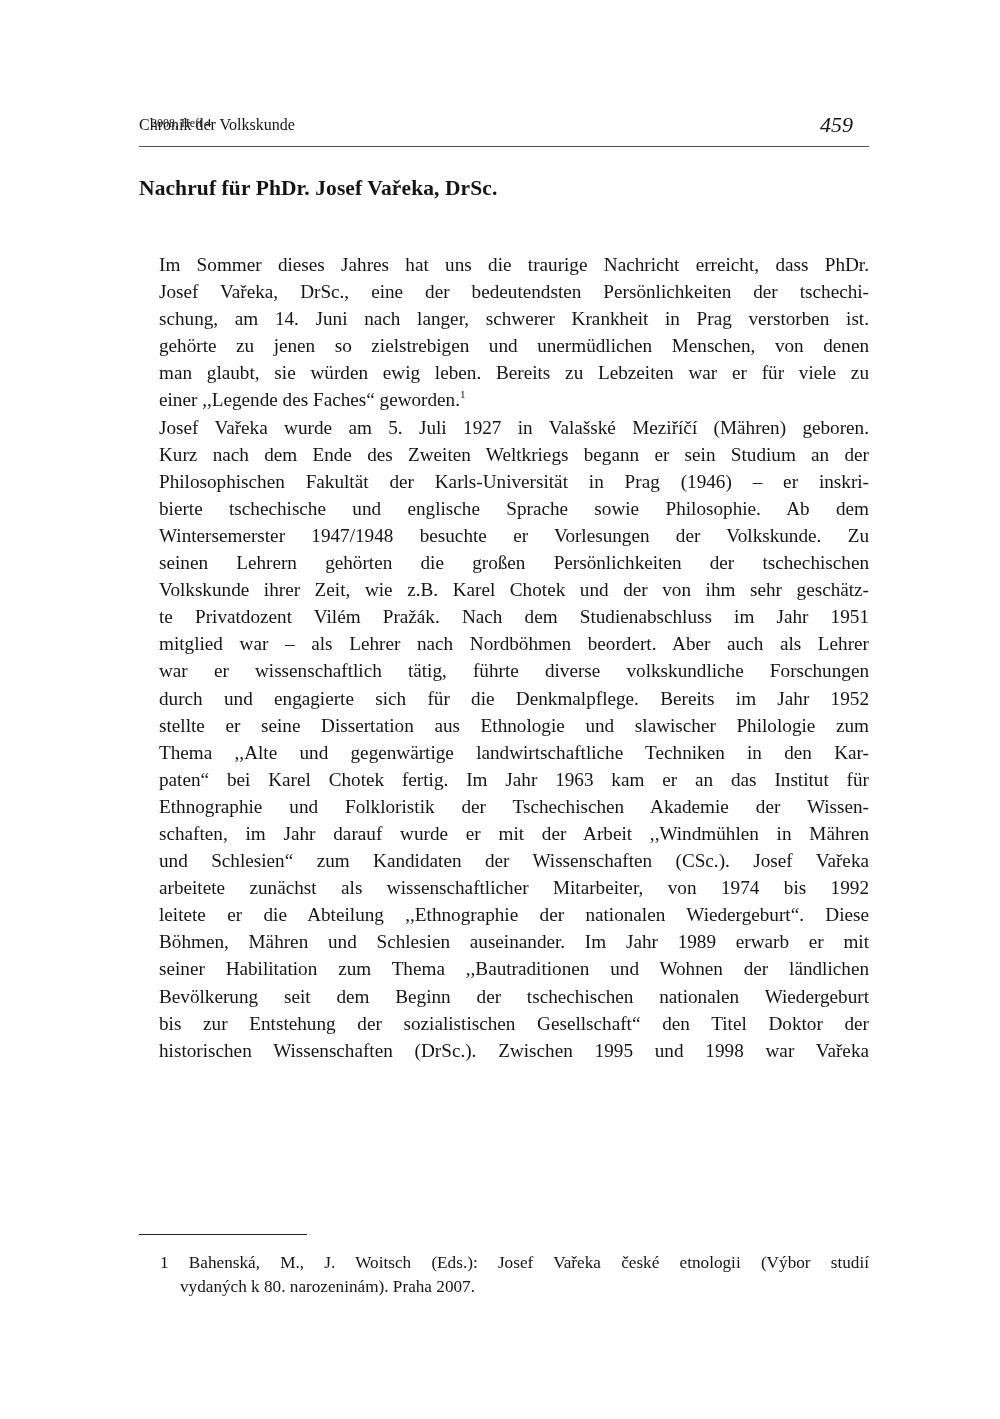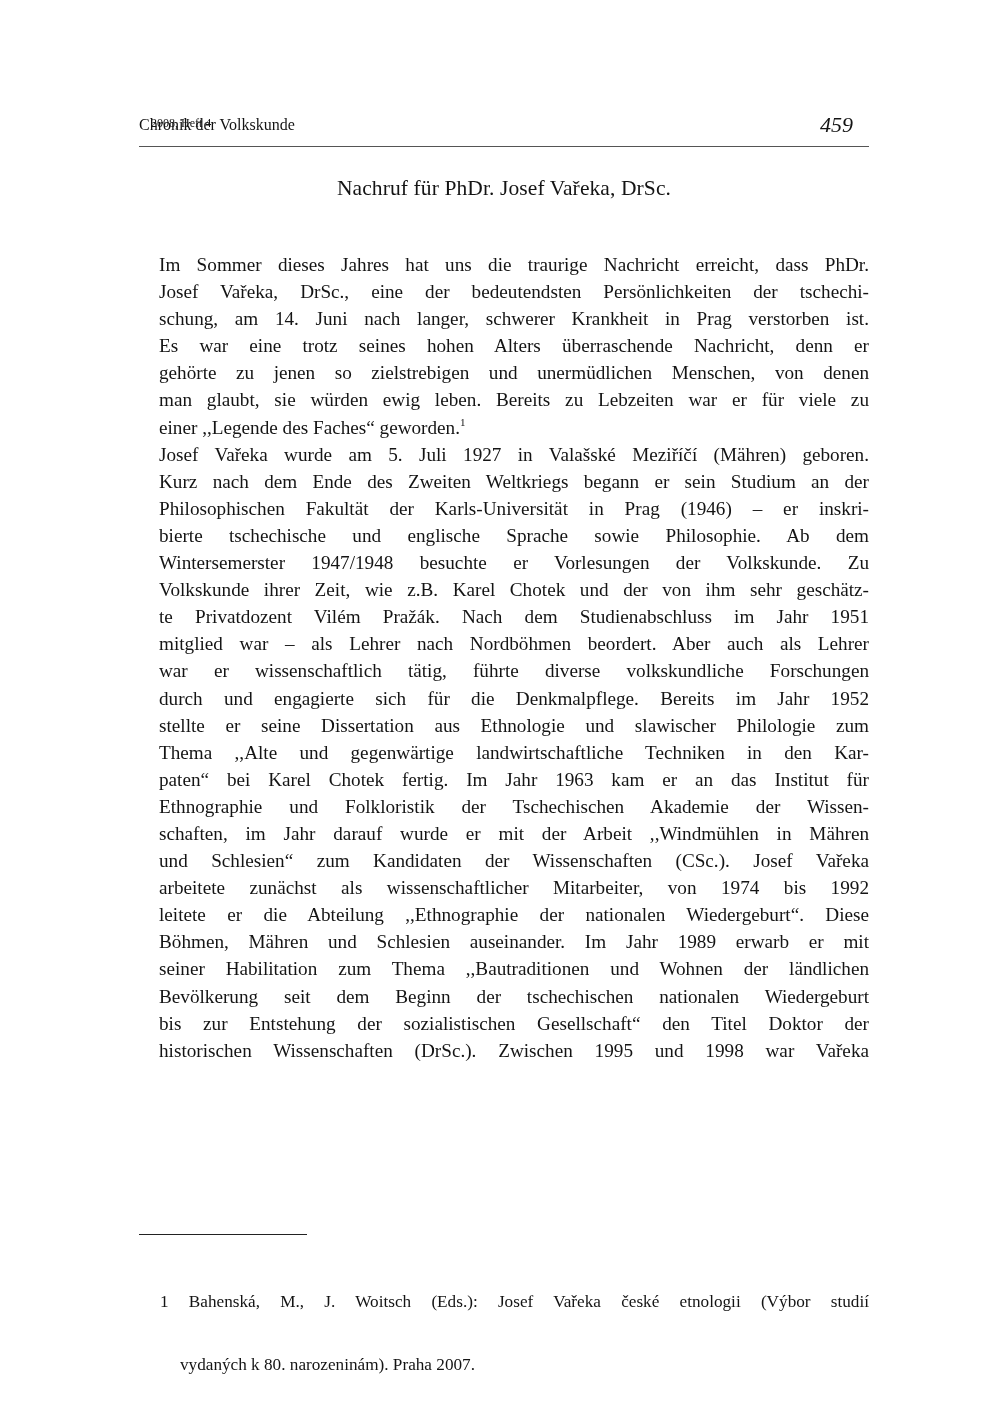--- a/index.html
+++ b/index.html
@@ -3,59 +3,59 @@
   <meta charset="utf-8">
   <style>
     html, body { margin: 0; padding: 0; background: #ffffff; }
     body { width: 1000px; height: 1419px; position: relative; overflow: hidden;
            font-family: "Liberation Serif", "DejaVu Serif", serif; color: #141414; }
     .header { position: absolute; left: 139px; top: 112px; width: 730px; height: 28px; }
     .header .left { position: absolute; left: 12px; top: 4px; font-size: 12px; }
     .header .center { position: absolute; left: 0; width: 100%; top: 4px; font-size: 16px; }
     .header .right { position: absolute; right: 16px; top: 0; font-size: 22px; font-style: italic; }
     .header-rule { position: absolute; left: 139px; top: 146px; width: 730px; height: 0; border-top: 1.5px solid #555; }
-    .title { position: absolute; left: 139px; top: 176px; width: 730px; text-align: center;
-             font-weight: normal; font-size: 21.5px; letter-spacing: 0.1px; }
+    .title { position: absolute; left: 139px; top: 176px; width: 730px; text-align: left;
+             font-weight: bold; font-size: 21.5px; letter-spacing: 0.1px; }
     .body-text { position: absolute; left: 139px; top: 251px; width: 730px; font-size: 19.2px; }
     .line { display: block; height: 27.1px; line-height: 27.1px; text-align: justify; text-align-last: justify; white-space: nowrap; margin-left: 20px; }
     .line.last { text-align-last: left; }
     .fn-rule { position: absolute; left: 139px; top: 1234px; width: 168px; height: 0; border-top: 1.5px solid #222; }
     .footnote { position: absolute; left: 160px; top: 1251px; width: 709px; font-size: 17.2px; }
-    .footnote .fline { display: block; height: 24px; line-height: 24px; text-align: justify; text-align-last: justify; white-space: nowrap; margin-top: 39px; }
+    .footnote .fline { display: block; height: 24px; line-height: 24px; text-align: justify; text-align-last: justify; white-space: nowrap; }
     .footnote .fline.last { text-align-last: left; padding-left: 20px; }
     sup { font-size: 11px; vertical-align: top; line-height: 1; position: relative; top: 3px; }
   </style>
 </head>
 <body>
 
 <div class="header">
   <span class="left">2008, Heft 4</span>
   <span class="center">Chronik der Volkskunde</span>
   <span class="right">459</span>
 </div>
 <div class="header-rule"></div>
 
 <h1 class="title" style="margin:0;">Nachruf für PhDr. Josef Vařeka, DrSc.</h1>
 
 <div class="body-text">
   <div>
     <span class="line">Im Sommer dieses Jahres hat uns die traurige Nachricht erreicht, dass PhDr.</span>
     <span class="line">Josef Vařeka, DrSc., eine der bedeutendsten Persönlichkeiten der tschechi-</span>
     <span class="line">schung, am 14. Juni nach langer, schwerer Krankheit in Prag verstorben ist.</span>
-    <span class="line">Es war eine trotz seines hohen Alters überraschende Nachricht, denn er</span>
     <span class="line">gehörte zu jenen so zielstrebigen und unermüdlichen Menschen, von denen</span>
     <span class="line">man glaubt, sie würden ewig leben. Bereits zu Lebzeiten war er für viele zu</span>
     <span class="line last"><span>einer ,,Legende des Faches“ geworden.</span><sup>1</sup></span>
   </div>
   <div>
     <span class="line">Josef Vařeka wurde am 5. Juli 1927 in Valašské Meziříčí (Mähren) geboren.</span>
     <span class="line">Kurz nach dem Ende des Zweiten Weltkriegs begann er sein Studium an der</span>
     <span class="line">Philosophischen Fakultät der Karls-Universität in Prag (1946) – er inskri-</span>
     <span class="line">bierte tschechische und englische Sprache sowie Philosophie. Ab dem</span>
     <span class="line">Wintersemerster 1947/1948 besuchte er Vorlesungen der Volkskunde. Zu</span>
+    <span class="line">seinen Lehrern gehörten die großen Persönlichkeiten der tschechischen</span>
     <span class="line">Volkskunde ihrer Zeit, wie z.B. Karel Chotek und der von ihm sehr geschätz-</span>
     <span class="line">te Privatdozent Vilém Pražák. Nach dem Studienabschluss im Jahr 1951</span>
     <span class="line">mitglied war – als Lehrer nach Nordböhmen beordert. Aber auch als Lehrer</span>
     <span class="line">war er wissenschaftlich tätig, führte diverse volkskundliche Forschungen</span>
     <span class="line">durch und engagierte sich für die Denkmalpflege. Bereits im Jahr 1952</span>
     <span class="line">stellte er seine Dissertation aus Ethnologie und slawischer Philologie zum</span>
     <span class="line">Thema ,,Alte und gegenwärtige landwirtschaftliche Techniken in den Kar-</span>
     <span class="line">paten“ bei Karel Chotek fertig. Im Jahr 1963 kam er an das Institut für</span>
     <span class="line">Ethnographie und Folkloristik der Tschechischen Akademie der Wissen-</span>
     <span class="line">schaften, im Jahr darauf wurde er mit der Arbeit ,,Windmühlen in Mähren</span>

